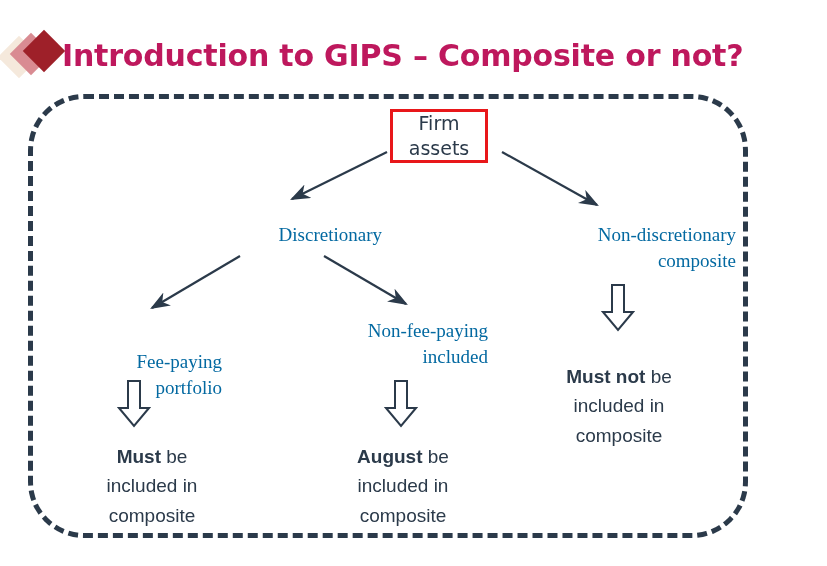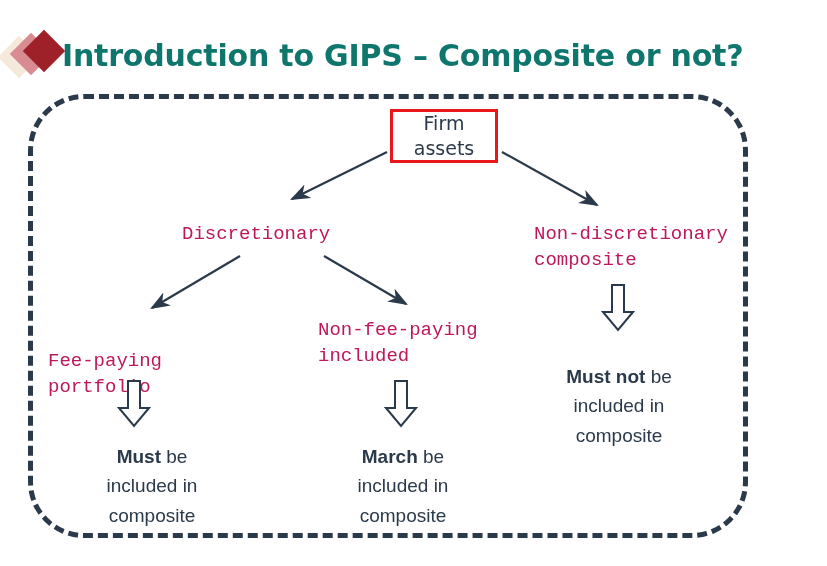--- a/index.html
+++ b/index.html
@@ -75,33 +75,33 @@
     position: absolute;
     left: 0;
     top: 0;
     width: 827px;
     height: 566px;
     pointer-events: none;
   }
 
   .node {
     position: absolute;
-    text-align: left;
-    color: #be185d;
-    font-family: Liberation Mono, monospace;
+    text-align: right;
+    color: #0369a1;
+    font-family: Liberation Serif, serif;
     font-size: 19px;
     line-height: 1.36;
     white-space: pre-line;
   }
 
   .root-box {
     position: absolute;
     left: 390px;
     top: 109px;
-    width: 108px;
+    width: 98px;
     height: 54px;
     background: #ffffff;
     border: 3px solid #e8171a;
     box-sizing: border-box;
     display: flex;
     align-items: center;
     justify-content: center;
     text-align: center;
     color: #2b3a4a;
     font-size: 19px;
@@ -154,21 +154,21 @@
 </style>
 </head>
 <body>
 
 <div class="title-row">
   <div class="logo-mark">
     <div class="dia dia-1" style="background:#f5e9dc;"></div>
     <div class="dia dia-2" style="background:#d98b92;"></div>
     <div class="dia dia-3" style="background:#9e2029;"></div>
   </div>
-  <div class="page-title" style="color:#0f766e;">Introduction to GIPS – Composite or not?</div>
+  <div class="page-title" style="color:#be185d;">Introduction to GIPS – Composite or not?</div>
 </div>
 
 <div class="diagram">
 
   <div class="dashed-box"></div>
 
   <svg class="arrows-svg" viewBox="0 0 827 566" xmlns="http://www.w3.org/2000/svg">
     <defs>
       <marker id="ah" markerWidth="10" markerHeight="10" refX="8" refY="3.4" orient="auto" markerUnits="strokeWidth">
         <path d="M0,0 L9,3.4 L0,6.8 L2.6,3.4 z" fill="#2b3a4a"></path>
@@ -210,21 +210,21 @@
     <path d="M11,1 L23,1 L23,28 L32,28 L17,46 L2,28 L11,28 Z" fill="#ffffff" stroke="#2b3a4a" stroke-width="2"></path>
   </svg>
 
   <div class="outcome o-left">
     <div><b>Must</b><span> be</span></div>
     <div>included in</div>
     <div>composite</div>
   </div>
 
   <div class="outcome o-mid">
-    <div><b>March</b><span> be</span></div>
+    <div><b>August</b><span> be</span></div>
     <div>included in</div>
     <div>composite</div>
   </div>
 
   <div class="outcome o-right">
     <div><b>Must not</b><span> be</span></div>
     <div>included in</div>
     <div>composite</div>
   </div>
 

